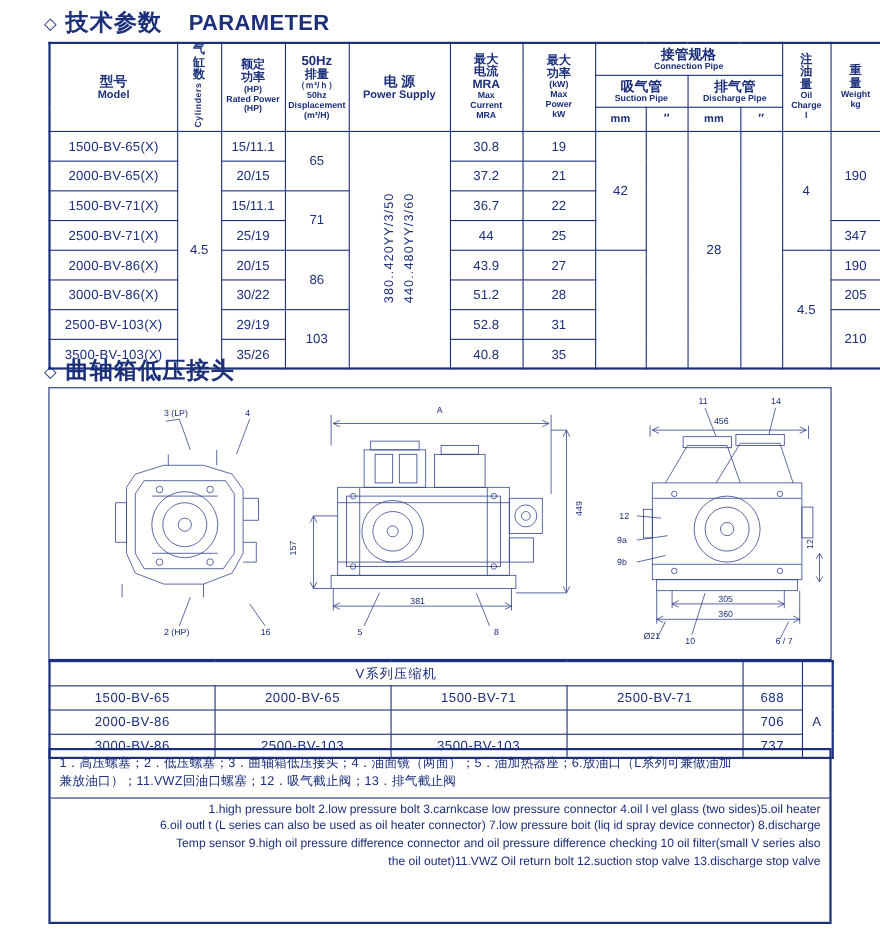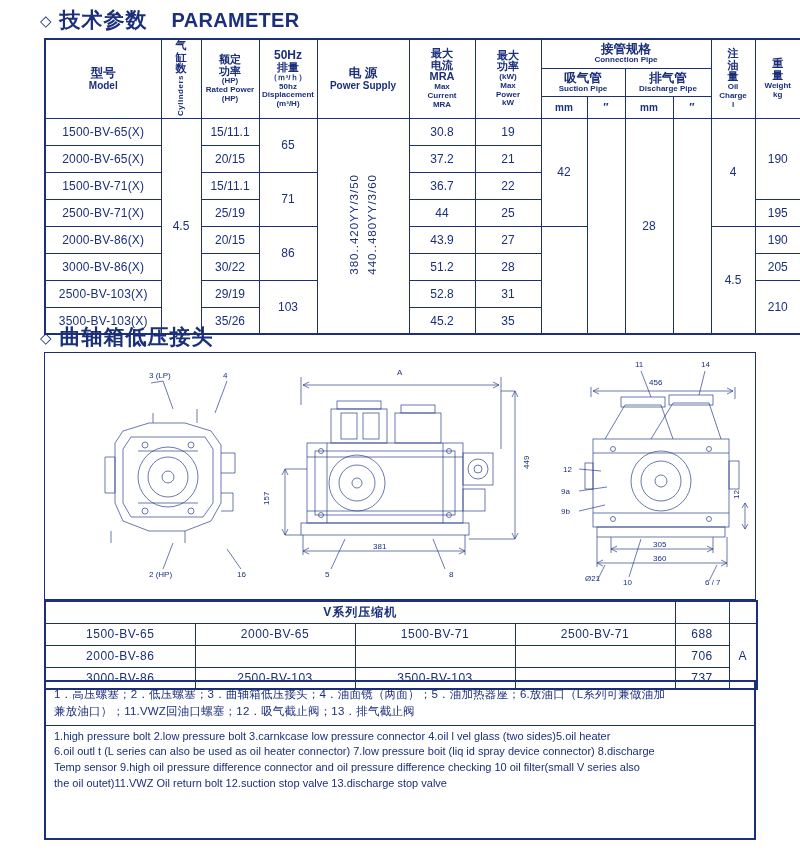--- a/index.html
+++ b/index.html
@@ -127,21 +127,21 @@
   .vtable td {
     border: 1px solid #1b2f7a;
     color: #1b2f7a;
     font-size: 12px;
     text-align: center;
     height: 22px;
     letter-spacing: 0.5px;
   }
   .vtable .vtitle {
     font-size: 12px;
-    font-weight: bold;
+    font-weight: normal;
     letter-spacing: 1px;
     margin-top: 17px;
   }
 
   
   .marks {
     position: absolute;
     left: 44px; top: 680px;
     width: 712px; height: 160px;
     border: 2px solid #1b2f7a;
@@ -163,20 +163,21 @@
   }
   .marks-sep {
     border-top: 1px solid #1b2f7a;
     margin: 2px 0 0 0;
   }
   .marks-en {
     font-size: 11px;
     line-height: 1.45;
     padding: 3px 8px;
     letter-spacing: 0;
+    text-align: right;
   }
 </style>
 </head>
 <body>
 
 <div class="page">
 
   <div class="sec-head" id="head-param">
     <span class="diamond">◇</span>
     <span class="cn">技术参数</span>
@@ -306,21 +307,21 @@
         <td rowspan="2">71</td>
         <td>36.7</td>
         <td>22</td>
       </tr>
 
       <tr>
         <td class="model-cell">2500-BV-71(X)</td>
         <td>25/19</td>
         <td>44</td>
         <td>25</td>
-        <td>195</td>
+        <td>347</td>
       </tr>
 
       <tr>
         <td class="model-cell">2000-BV-86(X)</td>
         <td>20/15</td>
         <td rowspan="2">86</td>
         <td>43.9</td>
         <td>27</td>
         <td rowspan="4"></td>
         <td rowspan="4">4.5</td>
@@ -340,21 +341,21 @@
         <td>29/19</td>
         <td rowspan="2">103</td>
         <td>52.8</td>
         <td>31</td>
         <td rowspan="2">210</td>
       </tr>
 
       <tr>
         <td class="model-cell">3500-BV-103(X)</td>
         <td>35/26</td>
-        <td>45.2</td>
+        <td>40.8</td>
         <td>35</td>
       </tr>
     </tbody>
   </table>
 
   <div class="sec-head" id="head-draw">
     <span class="diamond">◇</span>
     <span class="cn">曲轴箱低压接头</span>
   </div>
 

